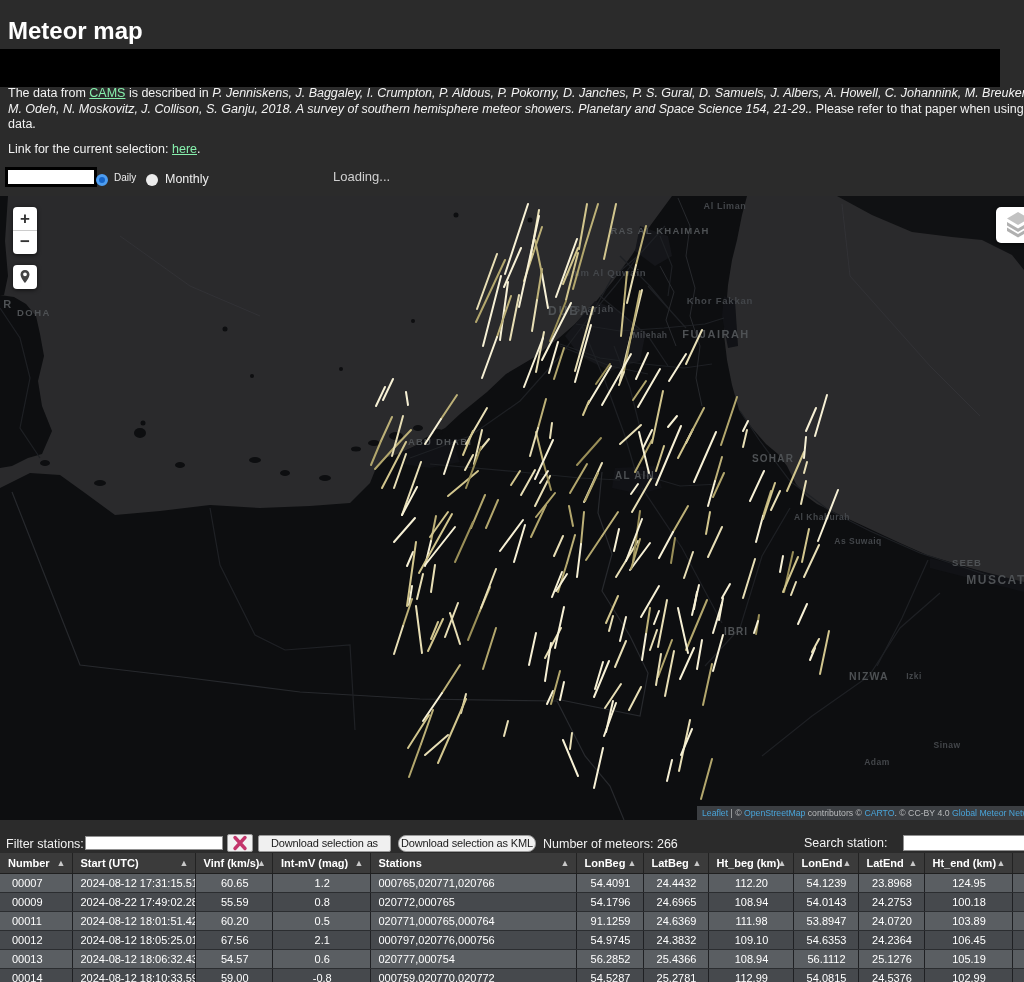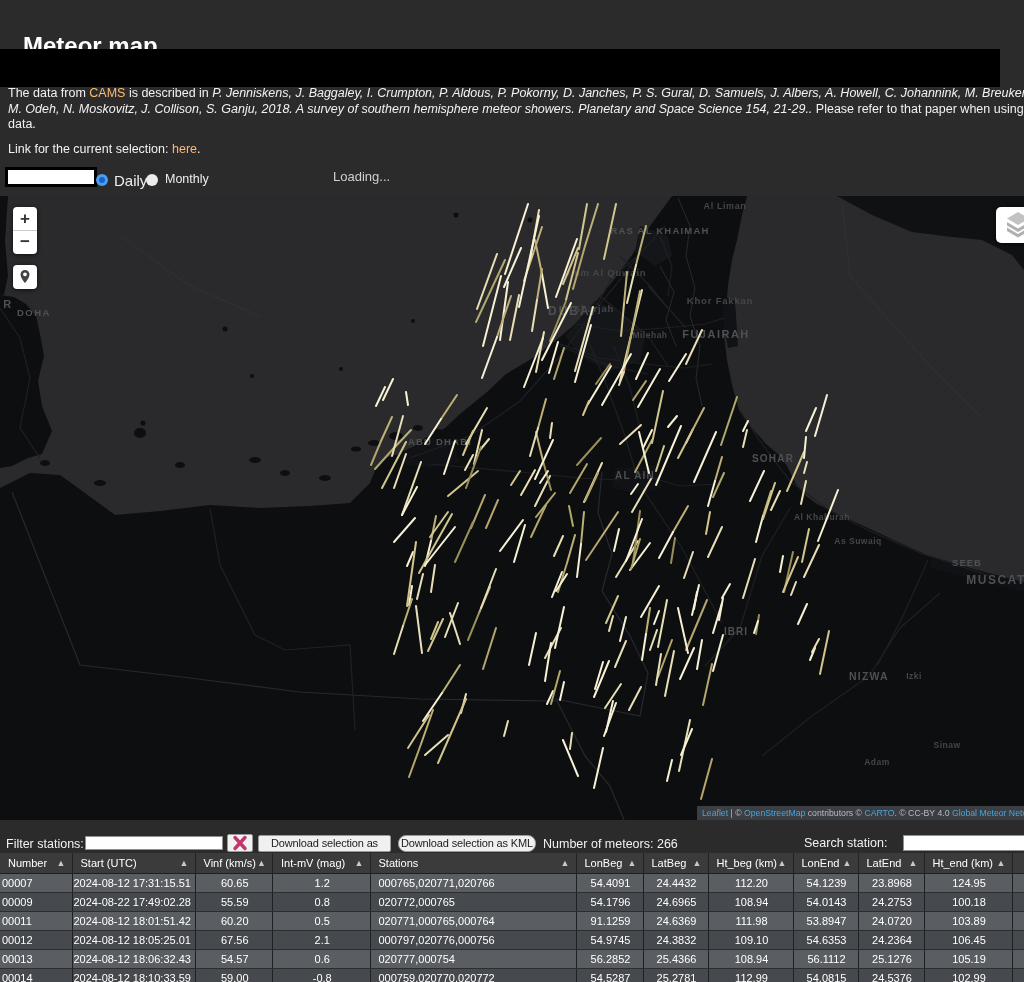--- a/index.html
+++ b/index.html
@@ -1,33 +1,33 @@
 <!DOCTYPE html>
 <html><head>
 <meta charset="utf-8">
 <style>
   html,body{margin:0;padding:0;width:1024px;height:982px;background:#2b2b2b;overflow:hidden}
   body{font-family:"Liberation Sans",sans-serif;color:#f2f2f2;position:relative}
   .abs{position:absolute}
-  a{color:#fdba74;}
+  a{color:#86efac;text-decoration:underline}
   .mapbtn{position:absolute;background:#fff;border-radius:4px;box-shadow:0 1px 4px rgba(0,0,0,.65)}
 </style>
 </head>
 <body>
-<h1 class="abs" style="left:8px;top:17px;margin:15px;font-size:24px;line-height:28px;color:#fff">Meteor map</h1>
+<h1 class="abs" style="left:8px;top:17px;margin:0;font-size:24px;line-height:28px;color:#fff">Meteor map</h1>
 <div class="abs" style="left:0;top:49px;width:1000px;height:38px;background:#000"></div>
 <div class="abs" style="left:8px;top:86px;font-size:12.5px;line-height:15.5px;white-space:nowrap">
   <div>The data from <a>CAMS</a> is described in <i>P. Jenniskens, J. Baggaley, I. Crumpton, P. Aldous, P. Pokorny, D. Janches, P. S. Gural, D. Samuels, J. Albers, A. Howell, C. Johannink, M. Breukers,</i></div>
   <div><i>M. Odeh, N. Moskovitz, J. Collison, S. Ganju, 2018. A survey of southern hemisphere meteor showers. Planetary and Space Science 154, 21-29..</i> Please refer to that paper when using the</div>
   <div>data.</div>
 </div>
 <div class="abs" style="left:8px;top:141.5px;font-size:12.5px">Link for the current selection: <a>here</a>.</div>
 <div class="abs" style="left:5px;top:167px;width:86px;height:14px;border:3px solid #000;background:#fff"></div>
 <div class="abs" style="left:96px;top:174px;width:12px;height:12px;border-radius:50%;border:3px solid #4d9df1;background:#1665c9;box-sizing:border-box"></div>
-<div class="abs" style="left:114px;top:172px;font-size:15px;color:#eee">Daily</div>
+<div class="abs" style="left:114px;top:172px;font-size:10px;color:#eee">Daily</div>
 <div class="abs" style="left:146px;top:174px;width:12px;height:12px;border-radius:50%;background:#ececec"></div>
 <div class="abs" style="left:165px;top:172px;font-size:12.5px;color:#eee">Monthly</div>
 <div class="abs" style="left:333px;top:169px;font-size:13px;color:#cfcfcf">Loading...</div>
 
 <div class="abs" style="left:0;top:196px;width:1024px;height:624px;overflow:hidden">
 <svg width="1024" height="624" viewBox="0 0 1024 624">
   <rect width="1024" height="624" fill="#2a2a2c"></rect>
 
   <path fill="#0d0e10" d="M672 0 L650 30 632 59 613 85 593 109 575 128 559 142 533 162 506 178 487 196 460 218 445 232 425 242 415 250 398 258 385 262 376 272 370 287 350 307 310 310 260 312 210 309 160 315 115 319 85 297 60 279 30 277 0 292 L0 624 L1024 624 L1024 389 L980 375 927 359 900 347 870 333 842 320 817 308 806 300 796 288 787 270 778 258 766 248 752 232 739 214 732 189 727 164 724 139 726 114 728 89 732 64 737 44 742 19 747 0 Z"></path>
   <path fill="#15161a" d="M595 105 L620 115 645 140 640 165 610 175 580 160 565 140 575 128 Z"></path>
@@ -513,22 +513,22 @@
           <td class="n">112.99</td>
           <td class="n">54.0815</td>
           <td class="n">24.5376</td>
           <td class="n">102.99</td>
           <td></td>
         </tr>
 </tbody>
 </table>
 </div>
 <style>
-  th.h{font-weight:normal;text-align:left;padding:0 4px 0 8px;border-right:1px solid #222;border-bottom:1px solid #1f1f1f;position:relative;overflow:hidden}
+  th.h{font-weight:bold;text-align:left;padding:0 4px 0 8px;border-right:1px solid #222;border-bottom:1px solid #1f1f1f;position:relative;overflow:hidden}
   th.h .arr{position:absolute;right:6px;top:5px;font-size:9px;color:#c9c9c9}
   td{height:18px;padding:0 6px 0 8px;border-right:1px solid #1f2023;border-bottom:1px solid #2b2d30;overflow:hidden;white-space:nowrap}
-  td:first-child{padding-left:2px}
-  td:nth-child(2){padding-left:1px}
+  td:first-child{padding-left:12px}
+  td:nth-child(2){padding-left:8px}
   td.n{text-align:center}
   tr.r1{background:#5a5e62}
   tr.r2{background:#46494d}
   tbody tr{height:19px}
 </style>
 
 </body></html>

